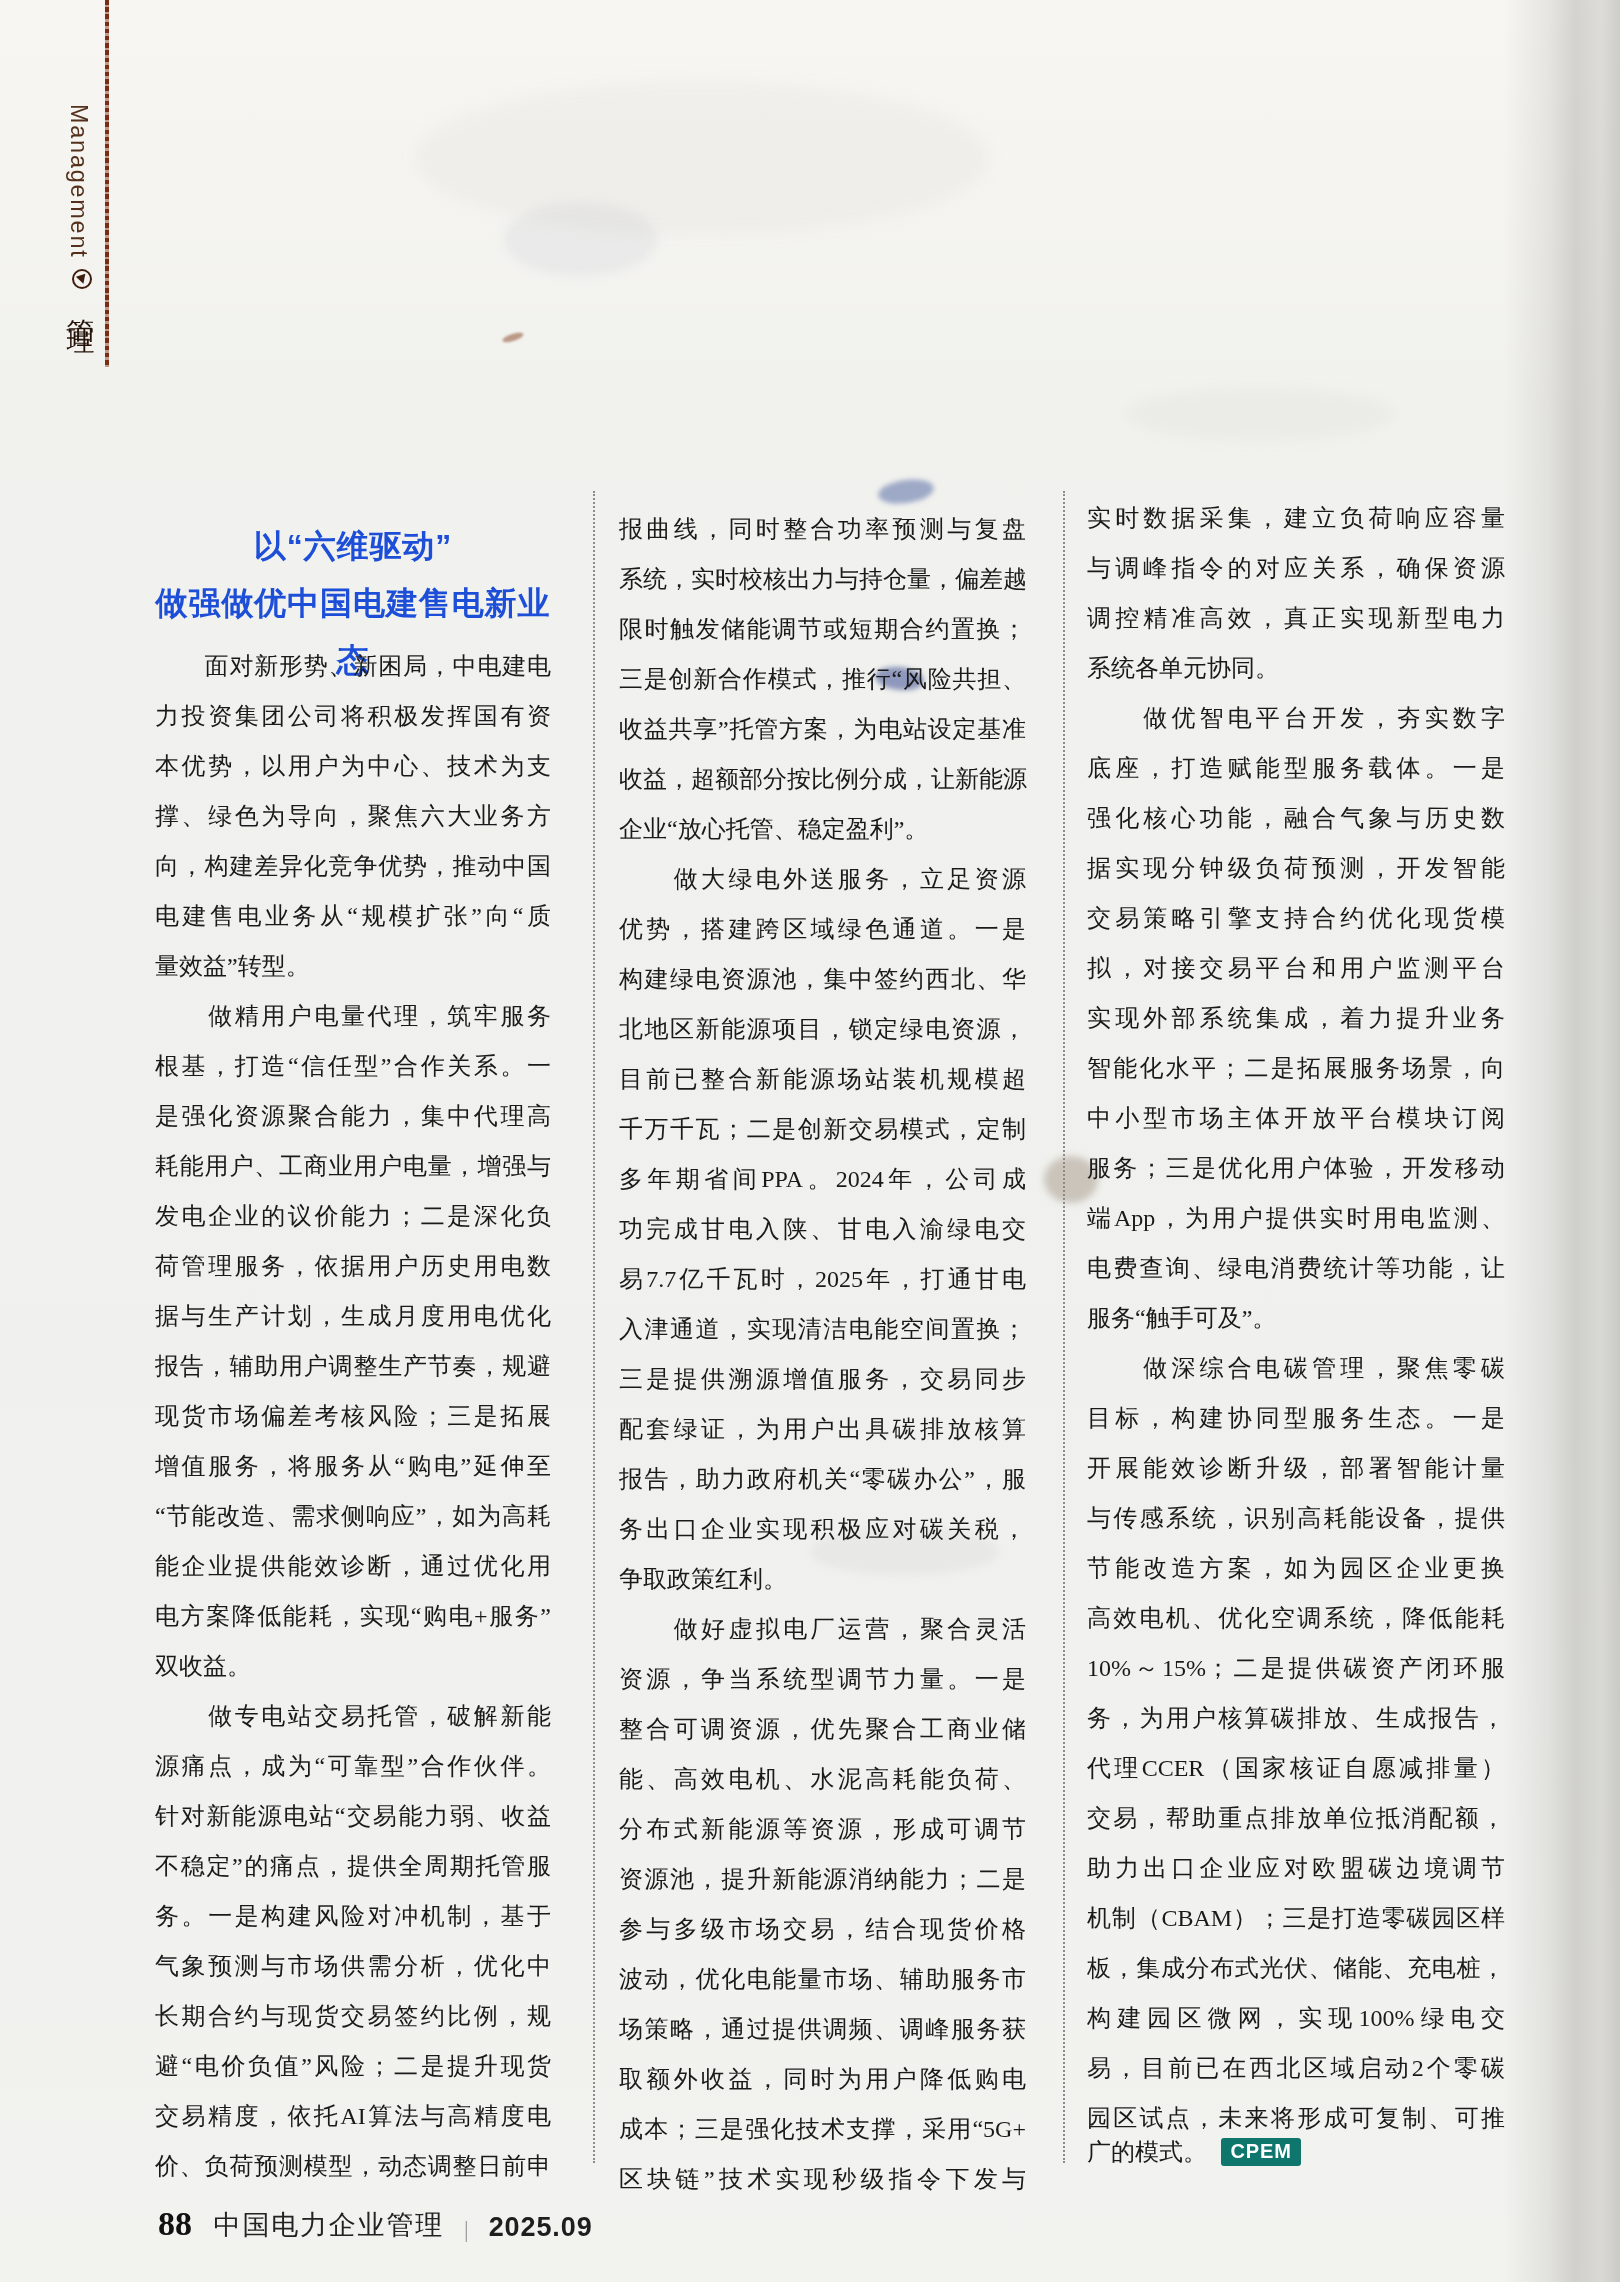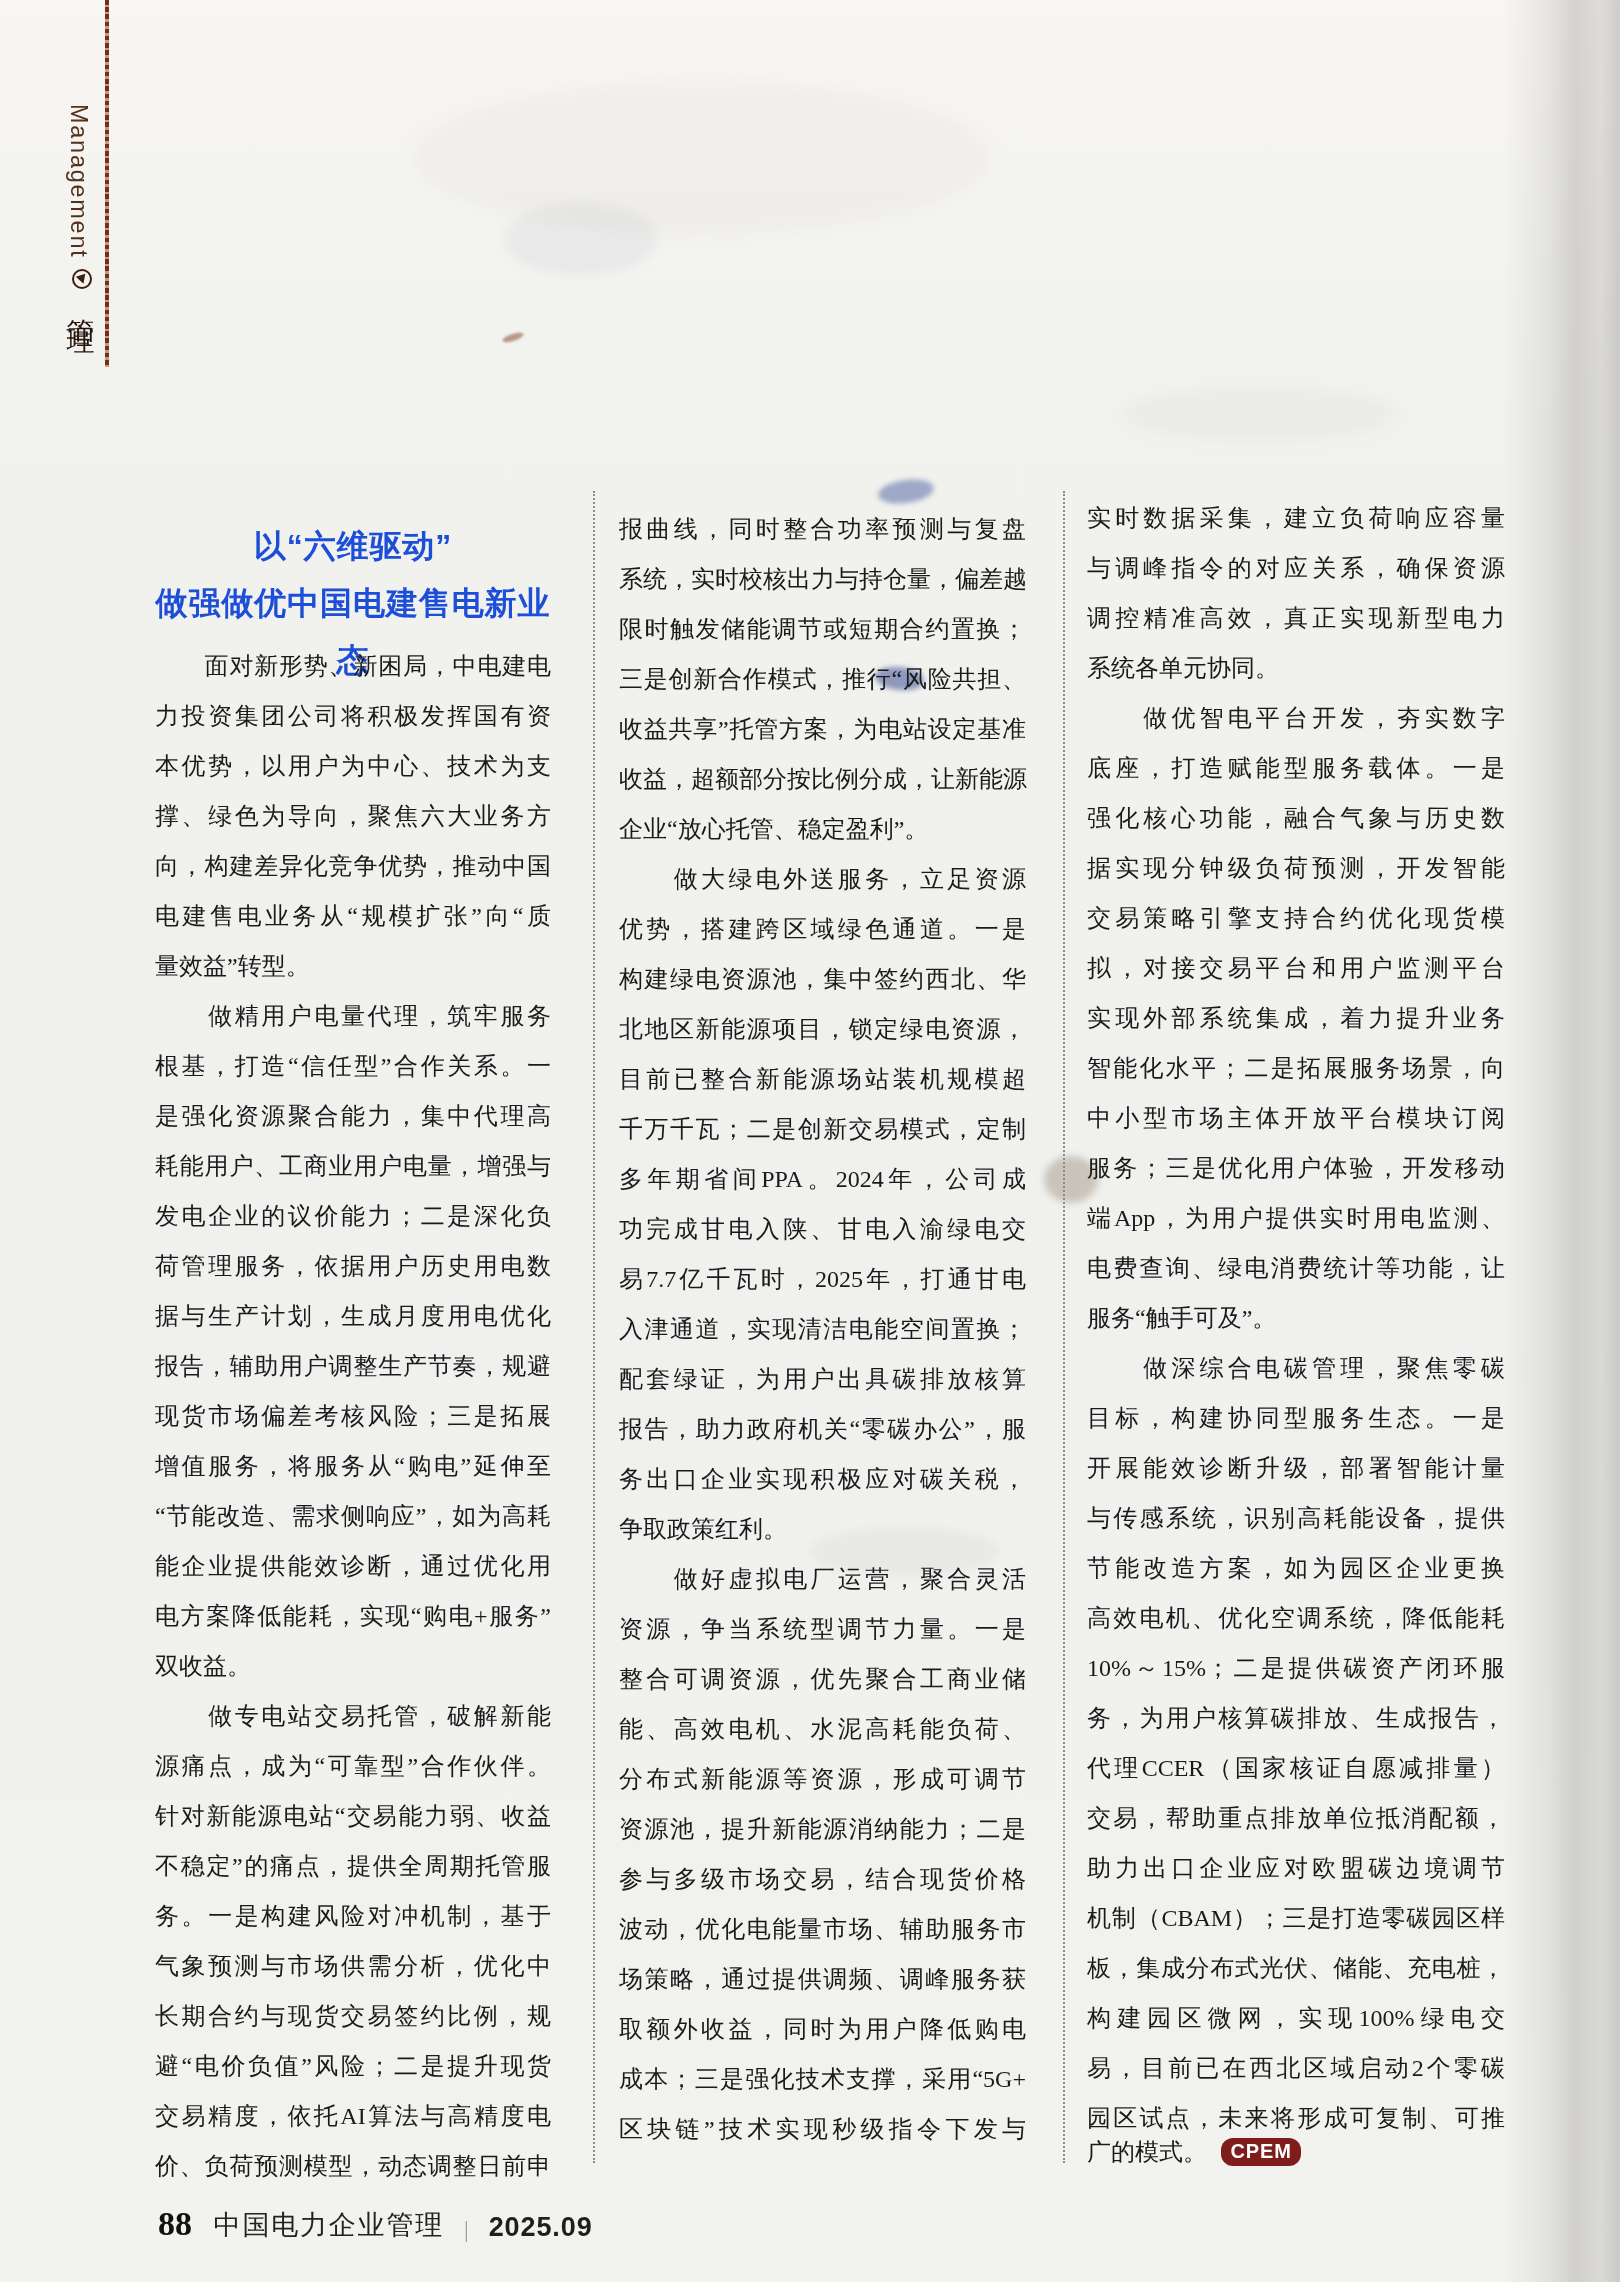--- a/index.html
+++ b/index.html
@@ -53,25 +53,25 @@
   }
   .col .line-end{text-align:left;text-align-last:left;}
   .col1{left:155px;top:641px;width:396px;}
   .col2{left:619px;top:504px;width:407px;}
   .col3{left:1087px;top:493px;width:418px;}
   .col3-last{
     position:absolute;left:1087px;top:2127px;width:418px;
     font-size:24px;height:50px;line-height:50px;white-space:nowrap;color:#1a1a1a;
   }
   .cpem-badge{
-    display:inline-block;background:#7f1d1d;color:#ffffff;
+    display:inline-block;background:#0f766e;color:#ffffff;
     font-family:"Liberation Sans","DejaVu Sans",sans-serif;
     font-weight:bold;font-size:20px;line-height:25px;
     padding:0.9px 9px 1.8px 9px;margin-left:14.4px;vertical-align:1.8px;
-    letter-spacing:0.9px;border-radius:12px;
+    letter-spacing:0.9px;border-radius:3px;
   }
   .vsep{
     position:absolute;top:491px;height:1672px;width:0;
     border-left:2.7px dotted #8c8c8a;
   }
   .vsep1{left:593px;}
   .vsep2{left:1063px;}
   
   .footer{
     position:absolute;left:158px;top:2205px;width:810px;
@@ -168,20 +168,21 @@
     <div class="line">　　做大绿电外送服务，立足资源</div>
     <div class="line">优势，搭建跨区域绿色通道。一是</div>
     <div class="line">构建绿电资源池，集中签约西北、华</div>
     <div class="line">北地区新能源项目，锁定绿电资源，</div>
     <div class="line">目前已整合新能源场站装机规模超</div>
     <div class="line">千万千瓦；二是创新交易模式，定制</div>
     <div class="line">多年期省间PPA。2024年，公司成</div>
     <div class="line">功完成甘电入陕、甘电入渝绿电交</div>
     <div class="line">易7.7亿千瓦时，2025年，打通甘电</div>
     <div class="line">入津通道，实现清洁电能空间置换；</div>
+    <div class="line">三是提供溯源增值服务，交易同步</div>
     <div class="line">配套绿证，为用户出具碳排放核算</div>
     <div class="line">报告，助力政府机关“零碳办公”，服</div>
     <div class="line">务出口企业实现积极应对碳关税，</div>
     <div class="line line-end">争取政策红利。</div>
     <div class="line">　　做好虚拟电厂运营，聚合灵活</div>
     <div class="line">资源，争当系统型调节力量。一是</div>
     <div class="line">整合可调资源，优先聚合工商业储</div>
     <div class="line">能、高效电机、水泥高耗能负荷、</div>
     <div class="line">分布式新能源等资源，形成可调节</div>
     <div class="line">资源池，提升新能源消纳能力；二是</div>

